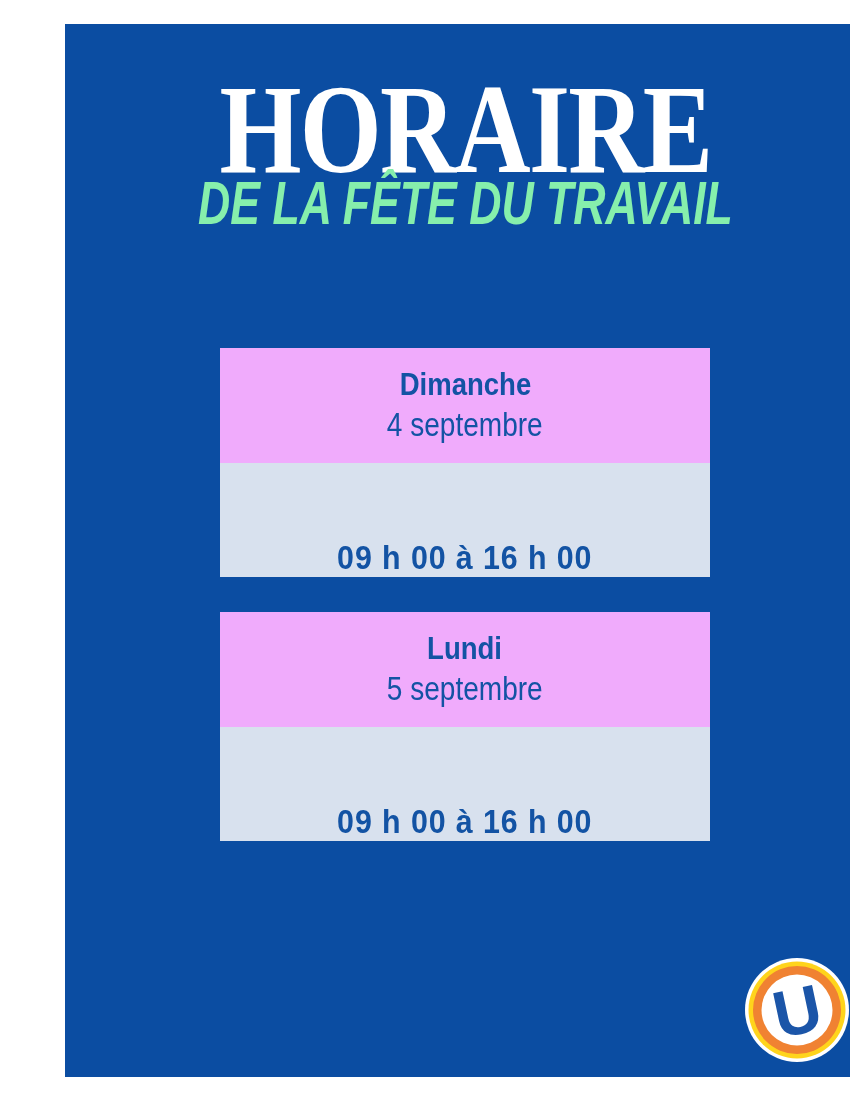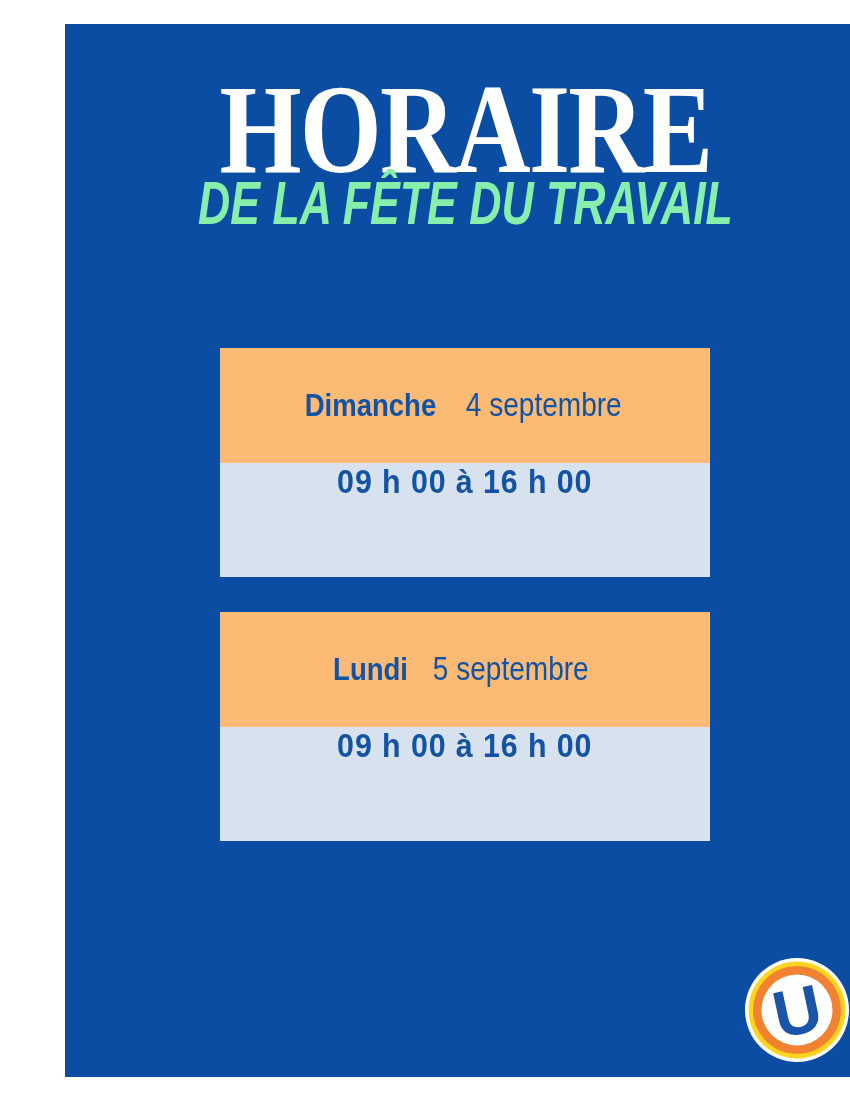--- a/index.html
+++ b/index.html
@@ -31,27 +31,27 @@
   }
   .subtitle .squeeze {
     display: inline-block; transform: scaleX(0.72); transform-origin: 50% 50%;
   }
   .card {
     position: absolute; left: 155px; width: 490px;
   }
   .card-1 { top: 324px; }
   .card-2 { top: 588px; }
   .card-top {
-    background: #fdba74; height: 115px;
-    display: flex; justify-content: center; align-items: center;
+    background: #f0abfc; height: 115px;
+    display: flex; flex-direction: column; justify-content: center; align-items: center;
     gap: 5px;
   }
   .card-bottom {
     background: #d8e1ee; height: 114px;
-    display: flex; justify-content: center; align-items: flex-start;
+    display: flex; justify-content: center; align-items: flex-end;
   }
   .day-label {
     color: #1353a4; font-weight: bold; font-size: 32px; line-height: 1.1;
     transform: scaleX(0.86); transform-origin: 50% 50%; white-space: nowrap;
   }
   .date-label {
     color: #1353a4; font-weight: normal; font-size: 33px; line-height: 1.1;
     transform: scaleX(0.85); transform-origin: 50% 50%; white-space: nowrap;
   }
   .hours-label {

